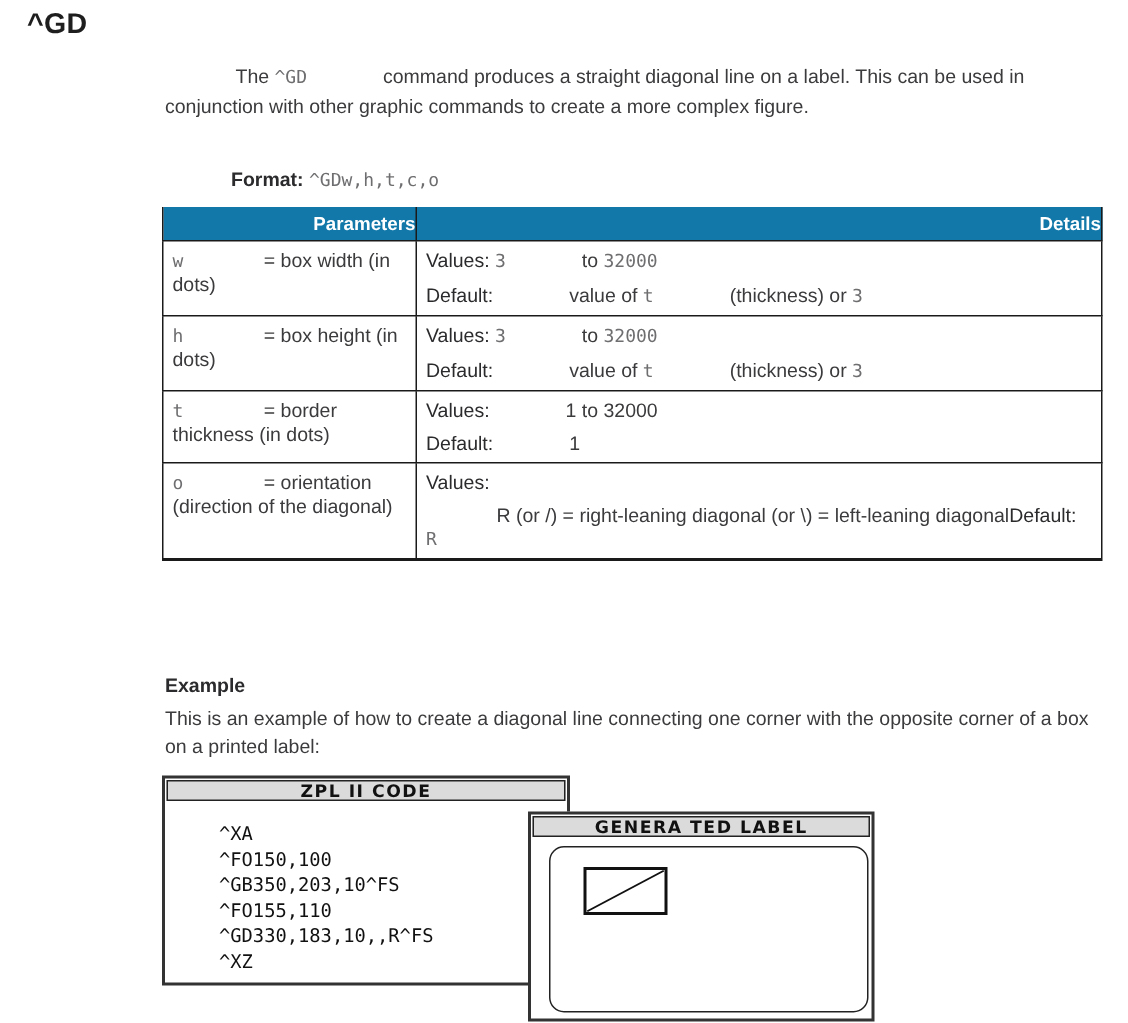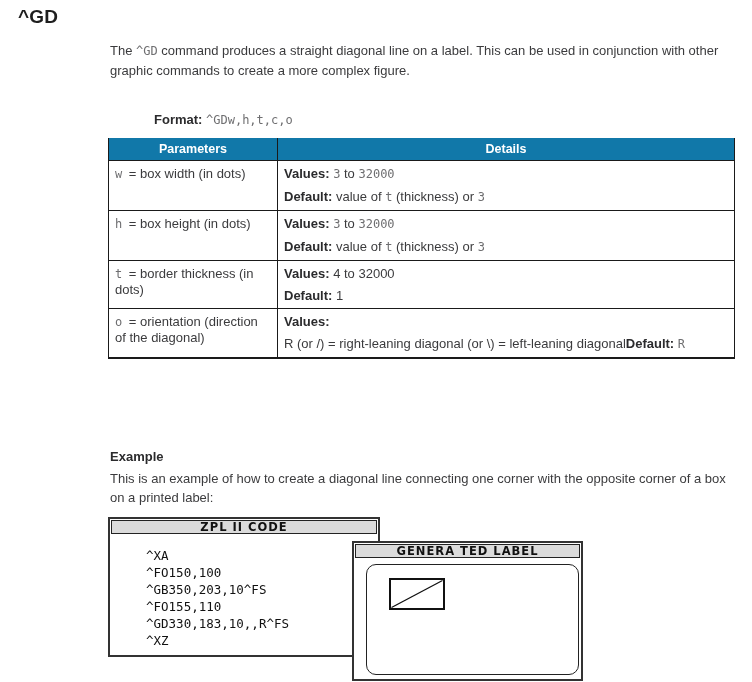--- a/index.html
+++ b/index.html
@@ -32,39 +32,39 @@
   }
   .subheading {
     position: absolute; left: 110px; top: 90px;
     font-weight: bold; color: #2B2B2D;
   }
   .format-line {
     position: absolute; left: 110px; top: 112px;
   }
   .format-label { font-weight: bold; color: #2B2B2D; padding-left: 44px; }
 
-  .seg-plain { color: var(--body-text); }
-  .seg-bold { font-weight: bold; color: #2B2B2D; }
+  .seg-plain { color: var(--body-text); margin-left: 47px; }
+  .seg-bold { font-weight: normal; color: #2B2B2D; }
   .seg-mono {
     font-family: "DejaVu Sans Mono", monospace;
     color: var(--mono-gray);
     font-size: 12px;
   }
 
   table.params {
     position: absolute; left: 108px; top: 138px;
     width: 626px; border-collapse: collapse; table-layout: fixed;
     border-bottom: 2px solid var(--line-black);
   }
   table.params col.c1 { width: 169px; }
   table.params col.c2 { width: 457px; }
   table.params th {
     background: var(--header-blue); color: var(--header-text);
     font-size: 12.5px; font-weight: bold; height: 22px;
-    text-align: center; vertical-align: middle;
+    text-align: right; vertical-align: middle;
     border: 1px solid var(--line-black); border-top: none;
   }
   table.params td {
     border: 1px solid var(--line-black);
     vertical-align: top;
     padding: 5px 8px 5px 6px;
   }
   td.param-cell { line-height: 16px; }
   td.param-cell .seg-mono { padding-right: 3px; }
   td.details-cell { padding-left: 8px; }
@@ -150,21 +150,21 @@
         <tr>
           <td class="param-cell"><span class="seg-mono">h</span><span class="seg-plain"> = box height (in dots)</span></td>
           <td class="details-cell">
             <p><span class="seg-bold">Values: </span><span class="seg-mono">3</span><span class="seg-plain"> to </span><span class="seg-mono">32000</span></p>
             <p><span class="seg-bold">Default: </span><span class="seg-plain">value of </span><span class="seg-mono">t</span><span class="seg-plain"> (thickness) or </span><span class="seg-mono">3</span></p>
           </td>
         </tr>
         <tr>
           <td class="param-cell"><span class="seg-mono">t</span><span class="seg-plain"> = border thickness (in dots)</span></td>
           <td class="details-cell">
-            <p><span class="seg-bold">Values: </span><span class="seg-plain">4 to 32000</span></p>
+            <p><span class="seg-bold">Values: </span><span class="seg-plain">1 to 32000</span></p>
             <p><span class="seg-bold">Default: </span><span class="seg-plain">1</span></p>
           </td>
         </tr>
         <tr>
           <td class="param-cell"><span class="seg-mono">o</span><span class="seg-plain"> = orientation (direction of the diagonal)</span></td>
           <td class="details-cell">
             <p><span class="seg-bold">Values:</span></p>
             <p><span class="seg-plain">R (or /) = right-leaning diagonal (or \) = left-leaning diagonal</span><span class="seg-bold">Default: </span><span class="seg-mono">R</span></p>
           </td>
         </tr>

